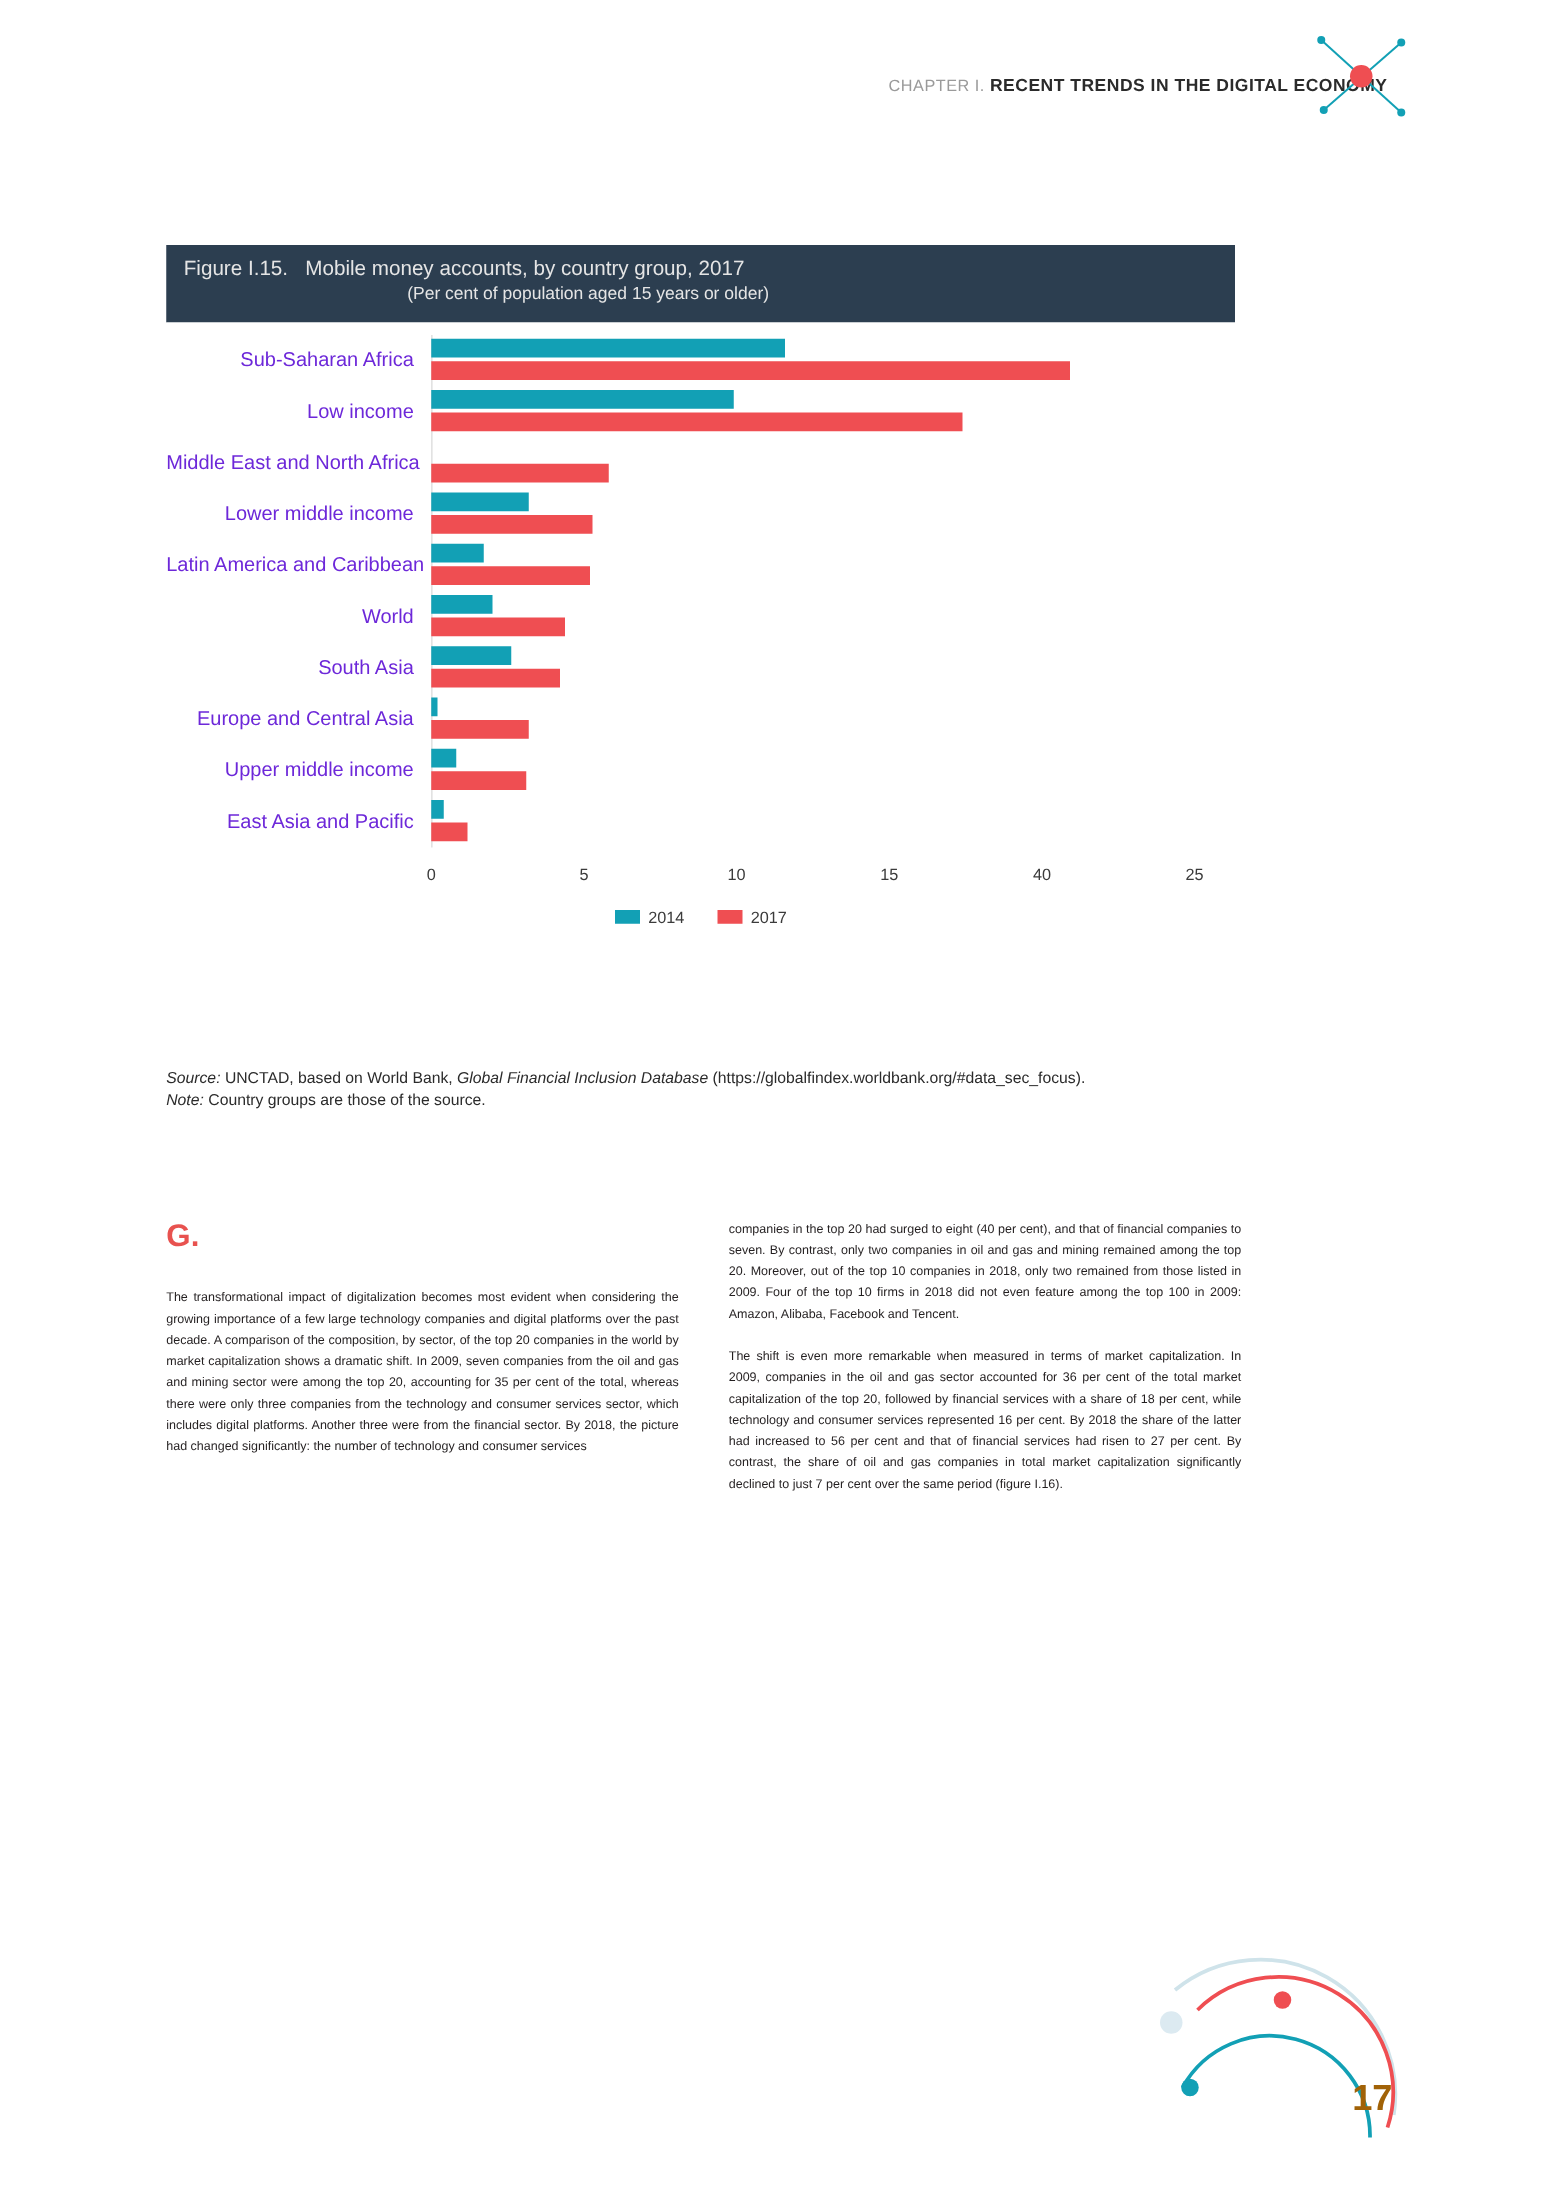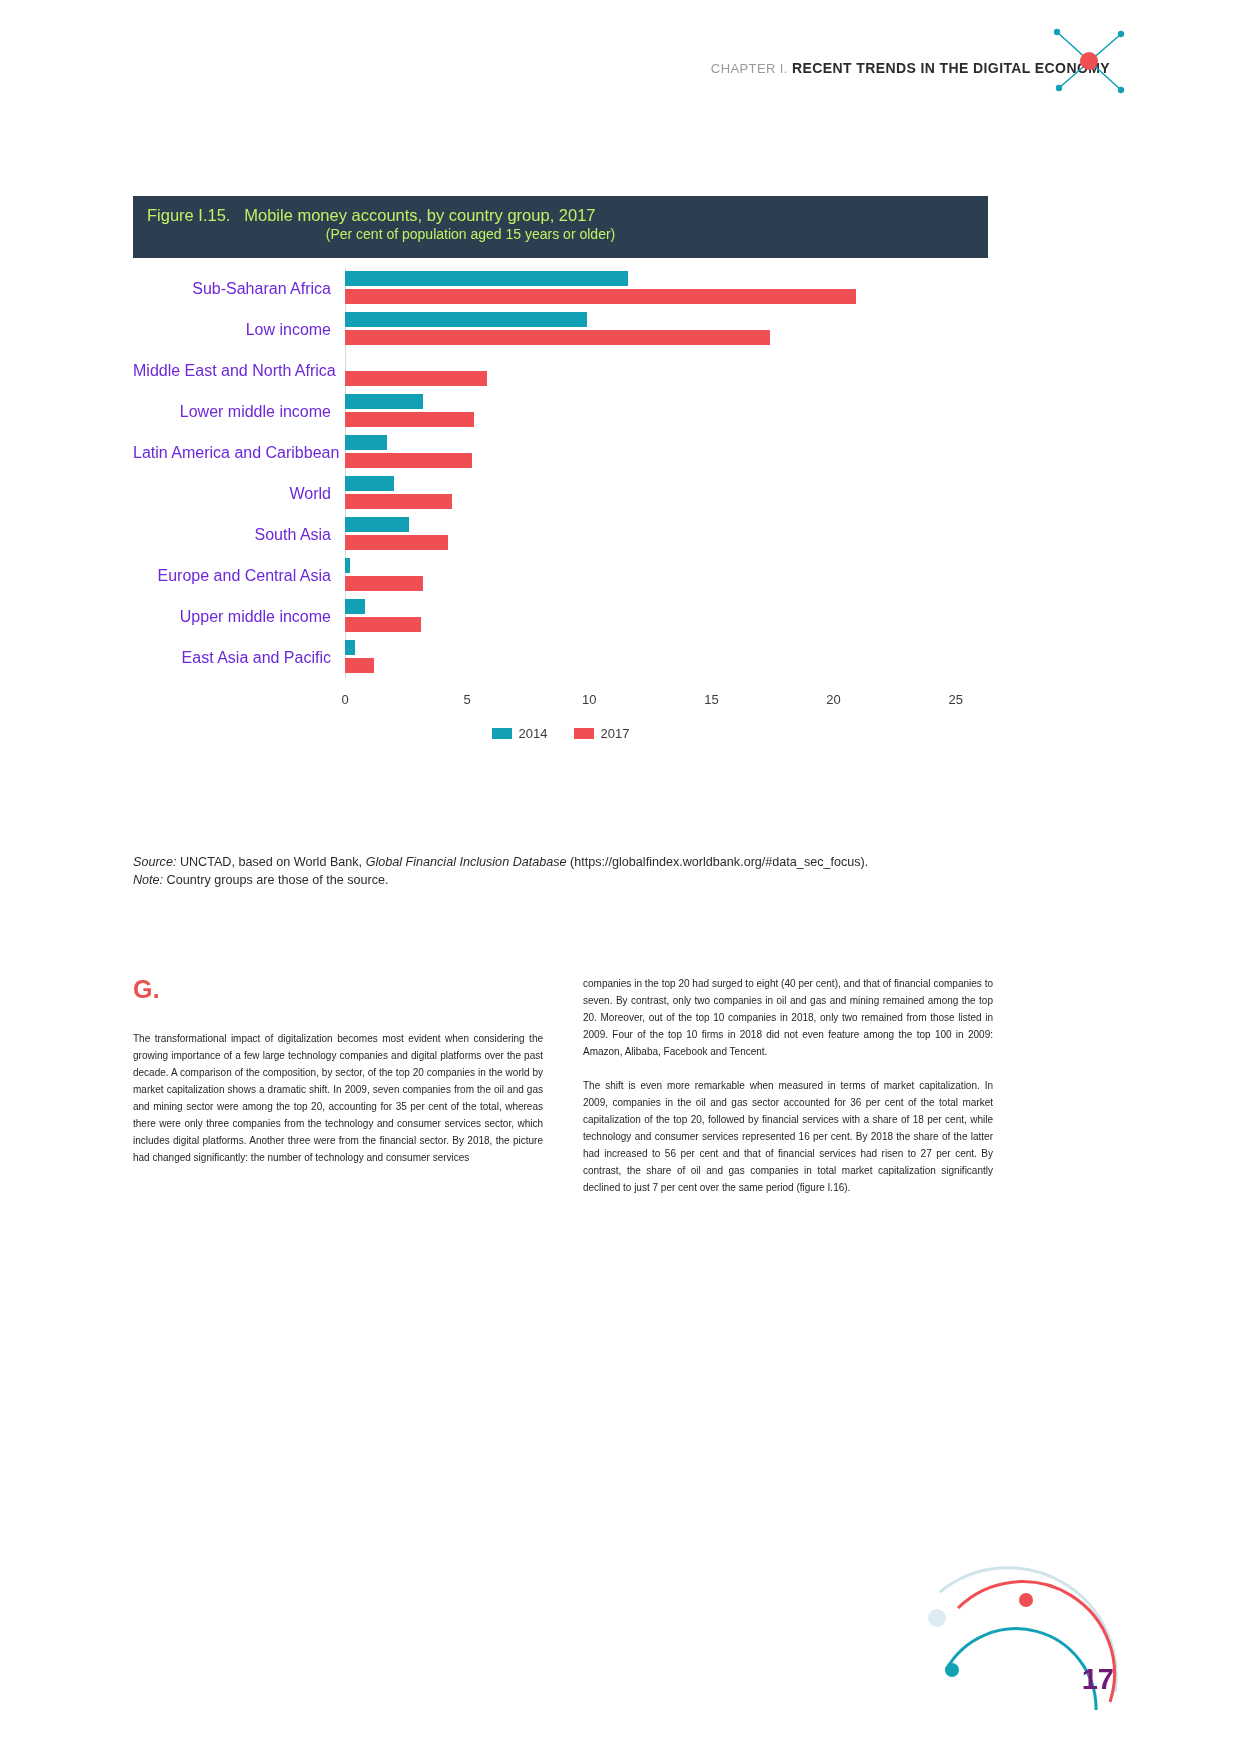--- a/index.html
+++ b/index.html
@@ -49,21 +49,21 @@
 
   
   .figure-box {
     position: absolute;
     left: 133px;
     top: 196px;
     width: 855px;
   }
   .figure-caption-bar {
     background: #2c3e50;
-    color: #bef264;
+    color: #e5e5e5;
     padding: 9px 0 11px 0;
     height: 42px;
     box-sizing: content-box;
   }
   .figure-caption-line1 {
     font-size: 16.5px;
     padding-left: 14px;
     line-height: 1.25;
     white-space: nowrap;
   }
@@ -229,21 +229,21 @@
     bottom: 42px;
     width: 230px;
     height: 150px;
   }
   .page-number {
     position: absolute;
     right: 126px;
     bottom: 58px;
     font-size: 29px;
     font-weight: bold;
-    color: #701a75;
+    color: #a16207;
   }
 </style>
 </head>
 <body>
 
 <div class="page-header">
   <span class="hdr-chapter">CHAPTER I.</span>
   <span class="hdr-title">RECENT TRENDS IN THE DIGITAL ECONOMY</span>
 </div>
 
@@ -343,21 +343,21 @@
               <div class="bar bar-2017" title="East Asia and Pacific 2017: 1.2" style="width: 29.313px; background: rgb(239, 78, 82);"></div>
             </div>
           </div>
         </div>
 
       <div class="x-ticks" id="xticks-host">
           <span class="x-tick" style="left: 0px;">0</span>
           <span class="x-tick" style="left: 122.137px;">5</span>
           <span class="x-tick" style="left: 244.275px;">10</span>
           <span class="x-tick" style="left: 366.412px;">15</span>
-          <span class="x-tick" style="left: 488.55px;">20</span>
+          <span class="x-tick" style="left: 488.55px;">40</span>
           <span class="x-tick" style="left: 610.687px;">25</span>
         </div>
 
       <div class="legend" id="legend-host">
           <div class="legend-item">
             <span class="legend-swatch" style="background: rgb(18, 160, 181);"></span>
             <span>2014</span>
           </div>
           <div class="legend-item">
             <span class="legend-swatch" style="background: rgb(239, 78, 82);"></span>

